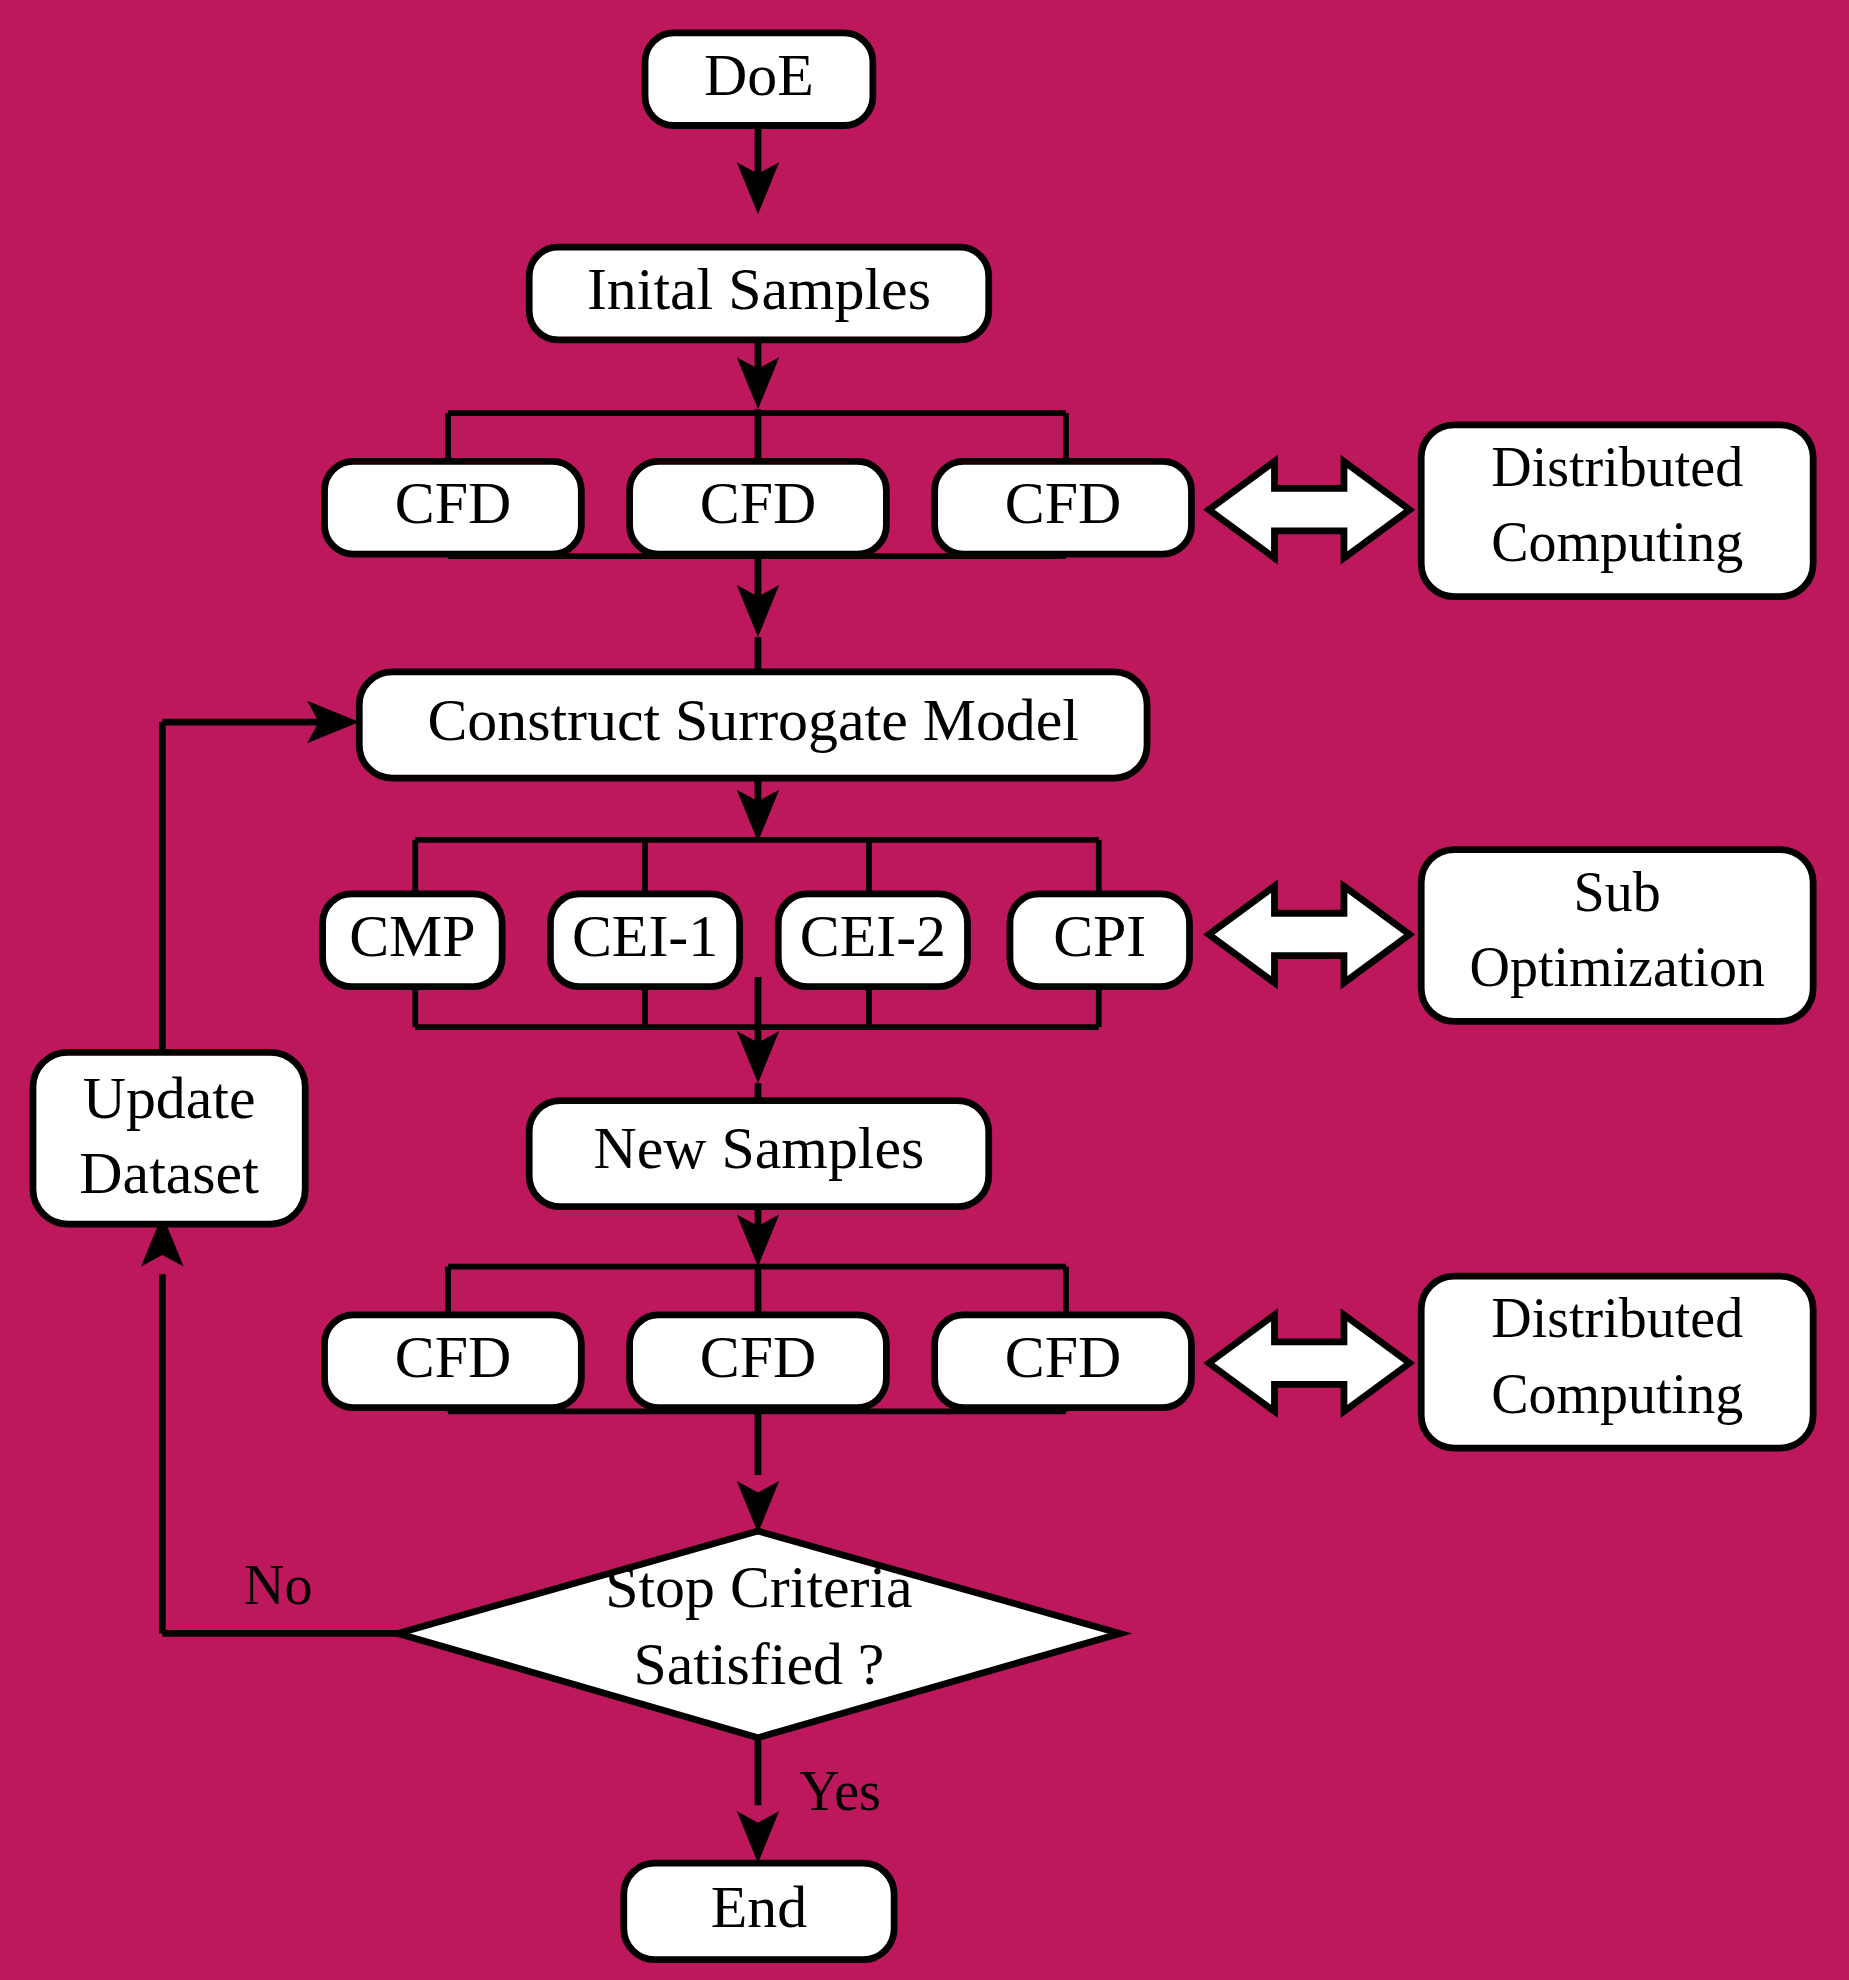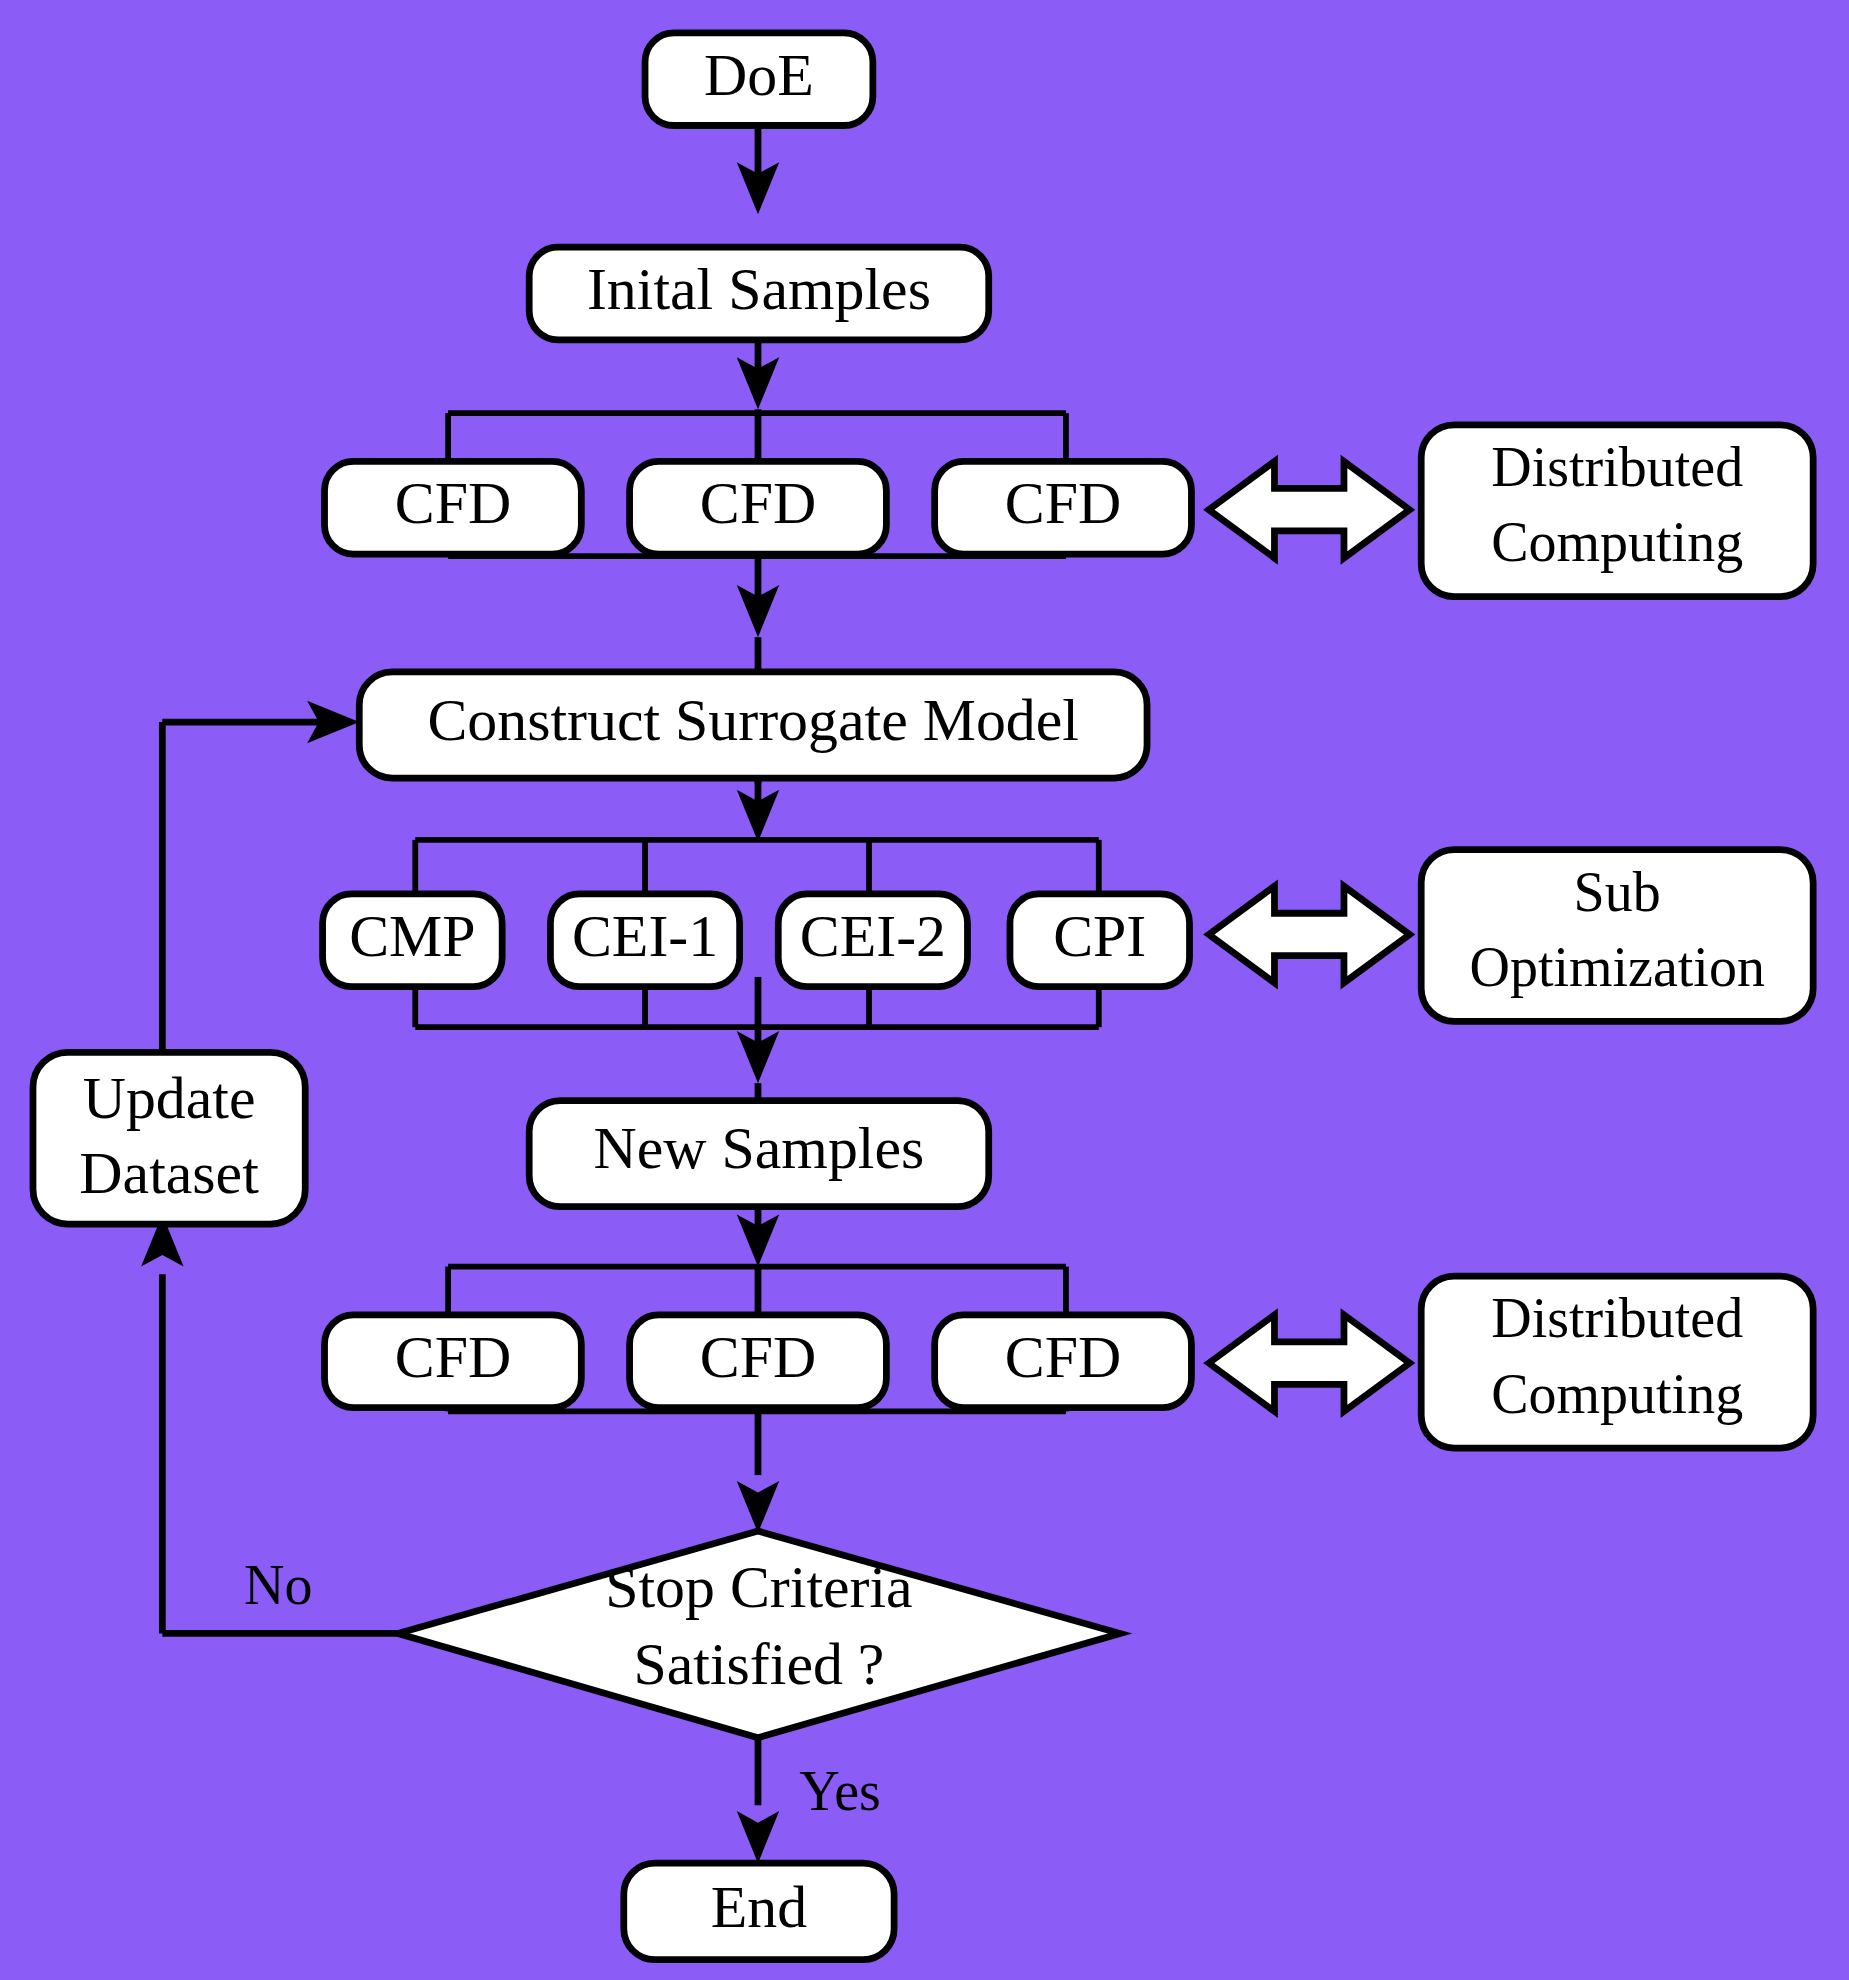--- a/index.html
+++ b/index.html
@@ -7,21 +7,21 @@
     padding: 0;
     background: #ffffff;
   }
   body {
     font-family: "Liberation Serif", "DejaVu Serif", serif;
   }
   #canvas {
     position: relative;
     width: 1850px;
     height: 1980px;
-    background: #8b5cf6;
+    background: #be185d;
     overflow: hidden;
   }
   #flow-svg {
     position: absolute;
     top: 0;
     left: 0;
     width: 1850px;
     height: 1980px;
   }
   .node-rect {

